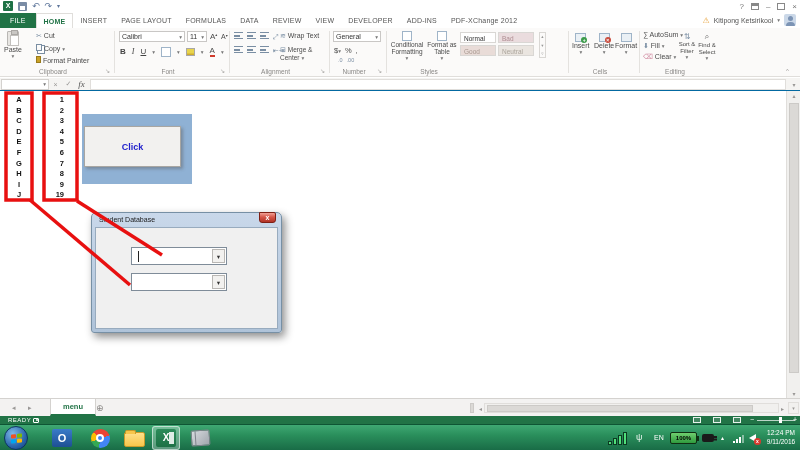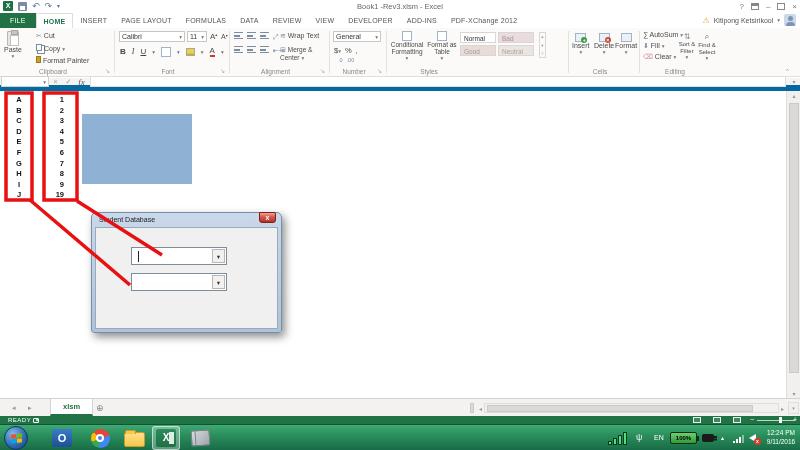--- a/index.html
+++ b/index.html
@@ -49,21 +49,21 @@
      background:linear-gradient(90deg,transparent 45%,#B9C8D6 45%,#B9C8D6 55%,transparent 55%),
                 linear-gradient(0deg,transparent 45%,#B9C8D6 45%,#B9C8D6 55%,transparent 55%); }
   .badge { position:absolute; right:-2px; bottom:-2px; width:6px; height:6px; border-radius:50%; color:#fff; font-size:5px; line-height:6px; text-align:center; font-weight:bold; }
   .align-ic { display:inline-block; width:9px; height:7px; border-top:1.5px solid #7A8EA3; border-bottom:1.5px solid #7A8EA3; position:relative; margin-right:2px; }
   .align-ic:before { content:""; position:absolute; left:0; top:2px; width:6px; height:1.5px; background:#7A8EA3; }
   .style-cell { width:36px; height:11px; font-size:6.5px; line-height:11px; padding-left:3px; border:1px solid #D9D7D4; }
   .gal-strip { width:7px; height:26px; border:1px solid #D9D7D4; display:flex; flex-direction:column; align-items:center; justify-content:space-between; color:#999; font-size:4.5px; padding:1px 0; }
   .cells-ic { width:11px; height:9px; border:1px solid #9FB4C8; position:relative; background:#EAF0F5; }
 
   
-  .formulabar { position:absolute; left:0; top:78px; width:800px; height:13px; background:#F5F4F2; border-bottom:6px solid #0369a1; display:flex; align-items:center; }
+  .formulabar { position:absolute; left:0; top:78px; width:800px; height:13px; background:#F5F4F2; border-bottom:1px solid #0369a1; display:flex; align-items:center; }
   .namebox { width:48px; height:11px; background:#fff; border:1px solid #D4D2CF; margin-left:1px; display:flex; align-items:center; justify-content:flex-end; padding-right:2px; color:#888; }
   .fb-btn { width:13px; text-align:center; color:#9A9896; font-size:7px; }
   .fx { font-family:"Liberation Serif","DejaVu Serif",serif; font-style:italic; font-size:9px; color:#555; }
   .fb-field { flex:1; height:11px; background:#fff; border:1px solid #E0DEDB; margin:0 2px; }
   .fb-chevron { width:12px; color:#9A9896; font-size:6px; text-align:center; }
 
   
   .grid { position:absolute; left:0; top:91px; width:800px; height:307px; background:#fff; overflow:hidden; }
   .col-letters { position:absolute; left:6px; top:4px; width:26px; text-align:center; }
   .col-numbers { position:absolute; left:40px; top:4px; width:24px; text-align:right; }
@@ -146,21 +146,20 @@
 <div class="screen">
 
   <div class="titlebar">
     <div class="qat">
       <div class="xl-logo">X</div>
       <div class="save-ic"></div>
       <span class="qat-ic">↶</span>
       <span class="qat-ic">↷</span>
       <span class="qat-ic" style="font-size:6px;">▾</span>
     </div>
-    <div class="win-title">Book1 -Rev3.xlsm - Excel</div>
     <div class="win-controls">
       <span>?</span>
       <span class="wc-box ribbon-opt"></span>
       <span>–</span>
       <span class="wc-box"></span>
       <span>×</span>
     </div>
   </div>
 
   <div class="tabrow">
@@ -368,20 +367,21 @@
         <div class="cell">4</div>
         <div class="cell">5</div>
         <div class="cell">6</div>
         <div class="cell">7</div>
         <div class="cell">8</div>
         <div class="cell">9</div>
         <div class="cell">19</div>
       </div>
 
     <div class="blue-panel"></div>
+    <div class="click-btn">Click</div>
 
     <div class="dialog">
       <div class="dlg-title">Student Database</div>
       <div class="dlg-close">x</div>
       <div class="dlg-client">
         <div class="vba-combo" style="top:19px;">
           <span class="caret"></span>
           <span class="drop">▼</span>
         </div>
         <div class="vba-combo" style="top:45px;">
@@ -400,21 +400,21 @@
     <div class="vscroll">
       <span class="arr" style="top:1px;">▴</span>
       <div class="vthumb"></div>
       <span class="arr" style="bottom:1px;">▾</span>
     </div>
   </div>
 
   <div class="tabstrip">
     <span class="nav-arr" style="left:12px;">◂</span>
     <span class="nav-arr" style="left:28px;">▸</span>
-    <div class="sheet-tab">xlsm</div>
+    <div class="sheet-tab">menu</div>
     <span class="newsheet">⊕</span>
     <div class="hscroll">
       <span class="split-handle"></span>
       <span class="hs-arr">◂</span>
       <div class="hs-track">
           <div class="hs-thumb"></div>
         </div>
       <span class="hs-arr">▸</span>
     </div>
     <div class="corner-box">▾</div>

